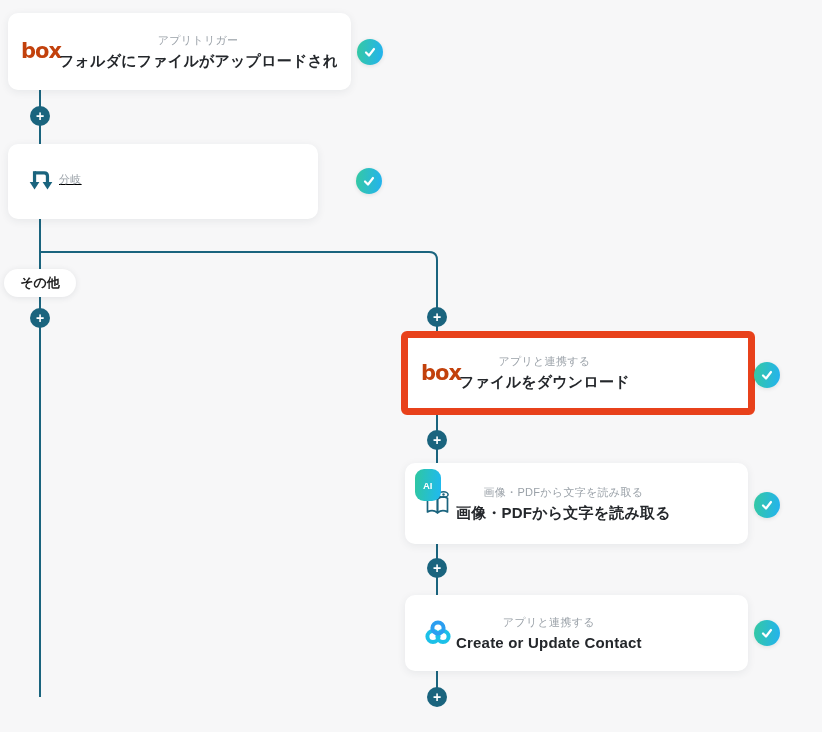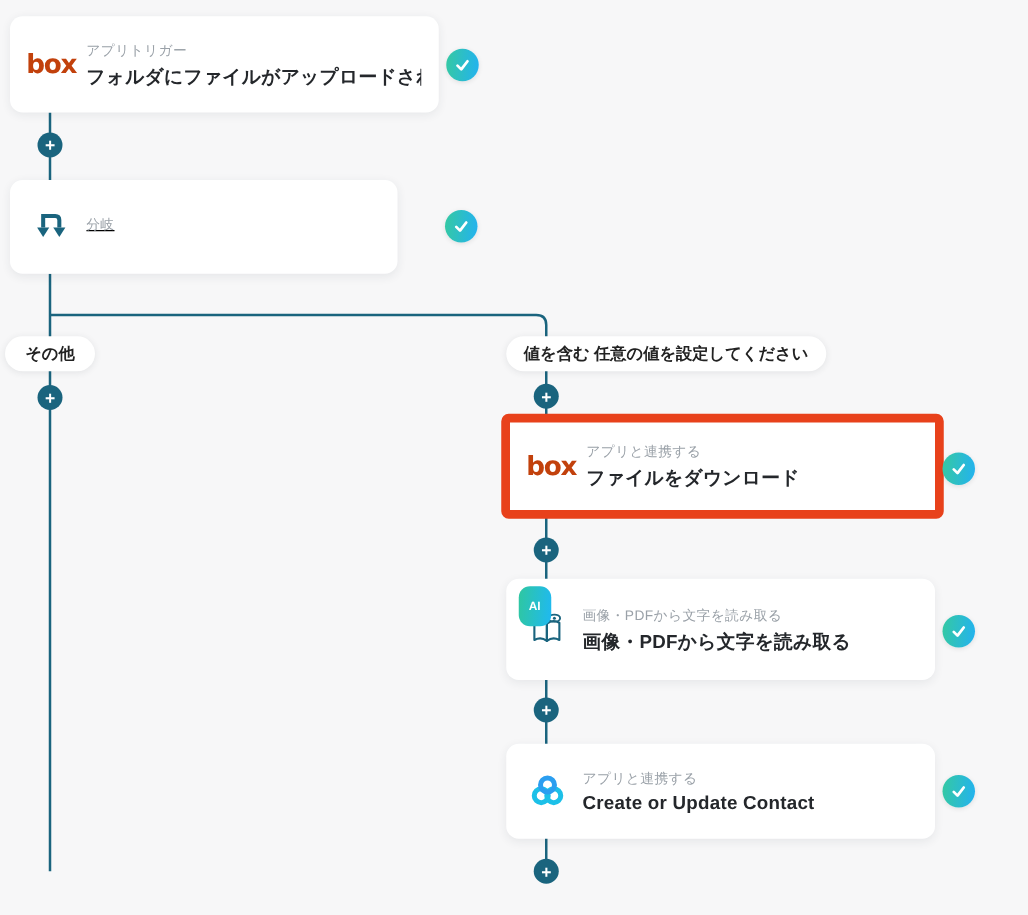--- a/index.html
+++ b/index.html
@@ -9,21 +9,21 @@
     background:#f7f7f8; overflow:hidden;
   }
   .connectors { position:absolute; left:0; top:0; z-index:0; }
 
   .card {
     position:absolute; background:#ffffff; border-radius:10px;
     box-shadow:0 2px 8px rgba(40,50,60,.08); z-index:2; box-sizing:border-box;
   }
   .card-inner { display:flex; align-items:center; height:100%; padding:0 14px 0 15px; }
   .icon-box { width:36px; min-width:36px; display:flex; justify-content:center; align-items:center; }
-  .texts { margin-left:10px; overflow:hidden; white-space:nowrap; }
+  .texts { overflow:hidden; white-space:nowrap;text-align:center; }
   .card-label { font-size:11px; color:#9aa1a8; margin-bottom:4px; letter-spacing:.3px; }
   .card-title { font-size:15px; font-weight:bold; color:#24272b; letter-spacing:.2px; }
   .box-logo {
     color:#c2410c; font-weight:bold; font-size:21px; letter-spacing:-1px;
     font-family:"DejaVu Sans", sans-serif; line-height:1;
   }
   .red-frame {
     position:absolute; left:401px; top:331px; width:354px; height:84px;
     border:7px solid #e8411b; border-radius:6px; background:#fff;
     box-sizing:border-box; z-index:2;
@@ -107,21 +107,20 @@
       </div>
     </div>
   </div>
   <div class="check-badge" style="left:356px; top:168px;">
     <svg width="14" height="14" viewBox="0 0 14 14">
       <polyline points="3,7.5 6,10.5 11,4" fill="none" stroke="#fff" stroke-width="2.2" stroke-linecap="round" stroke-linejoin="round"></polyline>
     </svg>
   </div>
 
   <div class="pill" style="left:4px; top:269px; width:72px;">その他</div>
-  <div class="pill" style="left:405px; top:269px;">値を含む 任意の値を設定してください</div>
 
   <div class="plus-node" style="left:30px; top:308px;">
     <span>+</span>
   </div>
   <div class="plus-node" style="left:427px; top:307px;">
     <span>+</span>
   </div>
 
   <div class="red-frame">
     <div class="card-inner">

